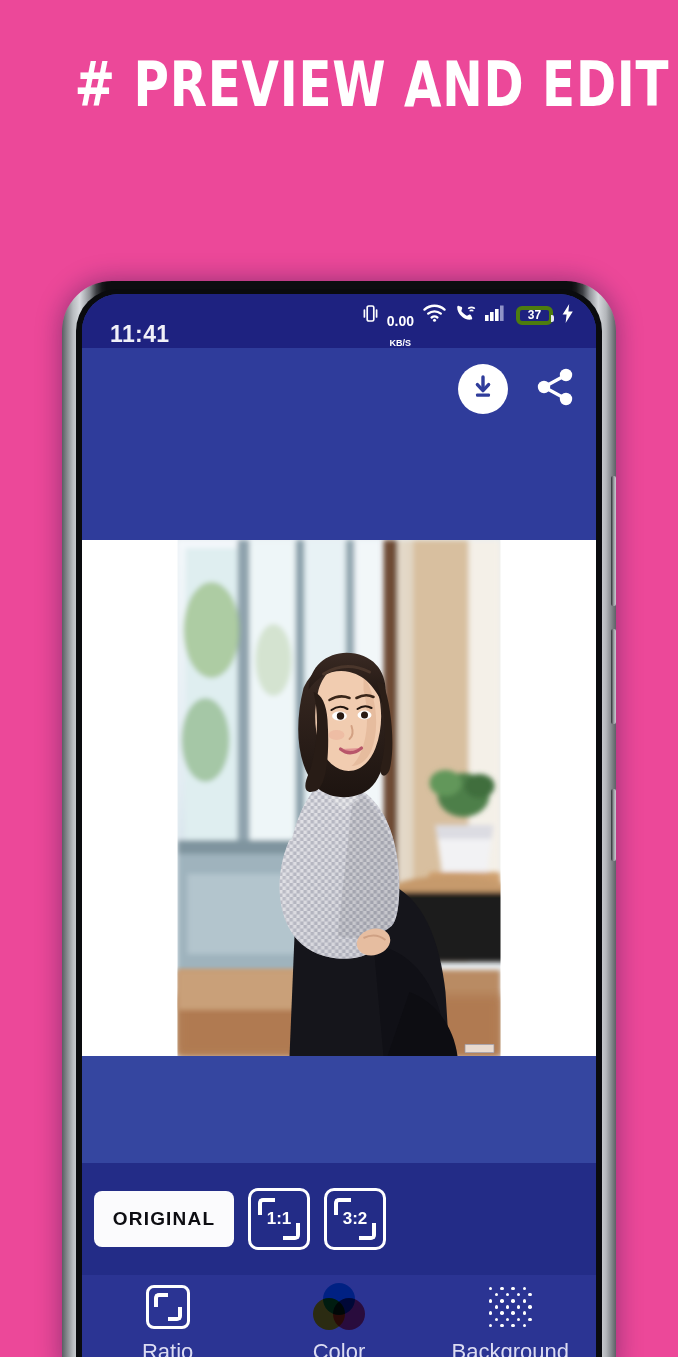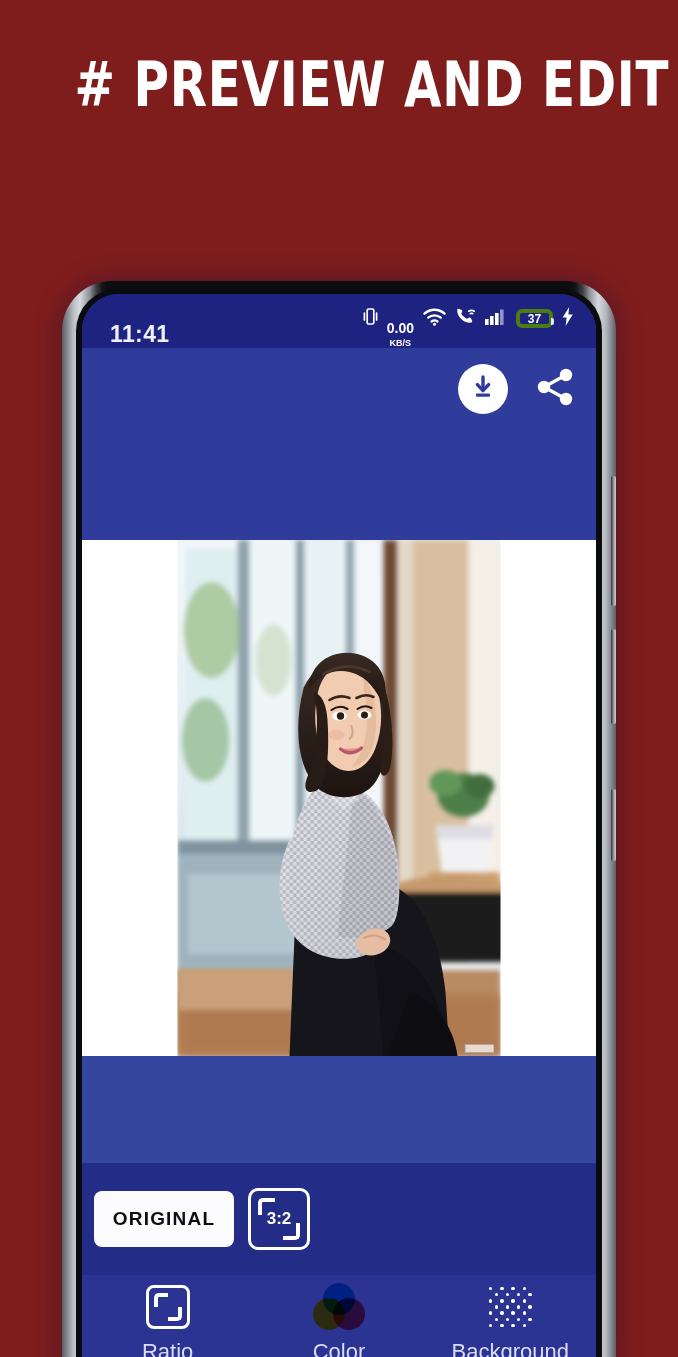--- a/index.html
+++ b/index.html
@@ -8,21 +8,21 @@
     width: 678px;
     height: 1357px;
     overflow: hidden;
     font-family: "Liberation Sans", sans-serif;
   }
 
   #page {
     position: relative;
     width: 678px;
     height: 1357px;
-    background: #7f1d1d;
+    background: #ec4899;
     overflow: hidden;
   }
 
   
   .headline {
     position: absolute;
     top: 52px;
     left: 0;
     width: 678px;
     text-align: center;
@@ -115,21 +115,21 @@
     gap: 9px;
   }
   .sb-netspeed {
     display: flex;
     flex-direction: column;
     align-items: center;
     line-height: 1;
     font-weight: bold;
   }
   .sb-netspeed .v { font-size: 14px; margin-top: 32px; }
-  .sb-netspeed .u { font-size: 9px; margin-top: 4px; }
+  .sb-netspeed .u { font-size: 9px; margin-top: 11px; }
   .sb-batt {
     display: flex;
     align-items: center;
     justify-content: center;
     border: 4px solid #4d7c0f;
     border-radius: 6px;
     width: 37px; height: 19px;
     font-size: 12px;
     font-weight: bold;
     position: relative;
@@ -584,20 +584,25 @@
         </div>
 
         <div class="mid-gap"></div>
 
         <div class="ratio-strip">
 
           <div class="chip-original">
             <span>ORIGINAL</span>
           </div>
 
+          <div class="chip-ratio">
+            <span class="cbracket tl"></span>
+            <span class="cbracket br"></span>
+            <span class="rlabel">1:1</span>
+          </div>
 
 
           <div class="chip-ratio">
             <span class="cbracket tl"></span>
             <span class="cbracket br"></span>
             <span class="rlabel">3:2</span>
           </div>
 
         </div>
 

